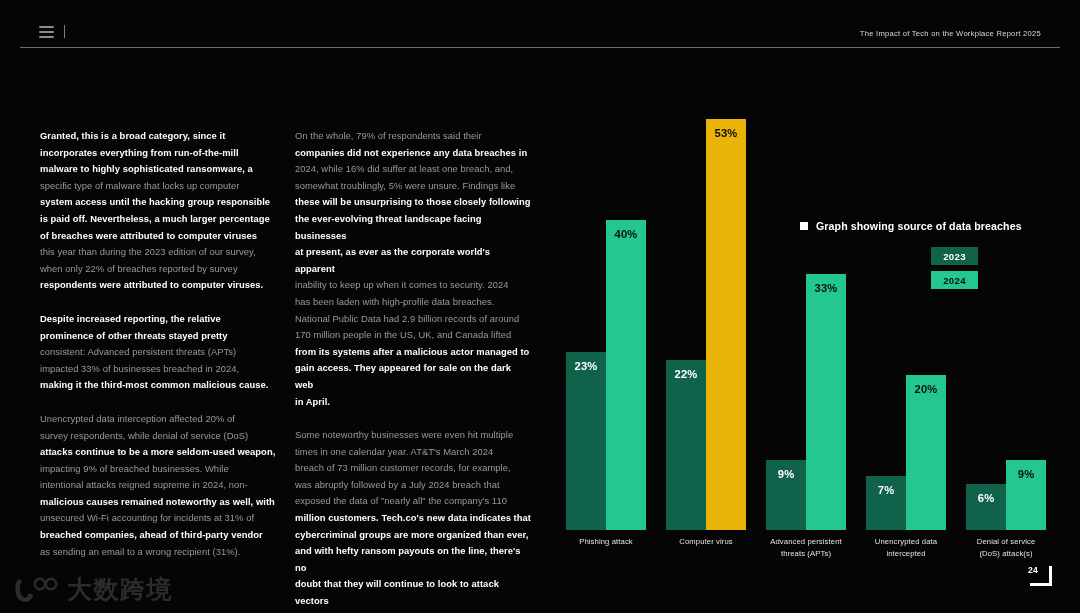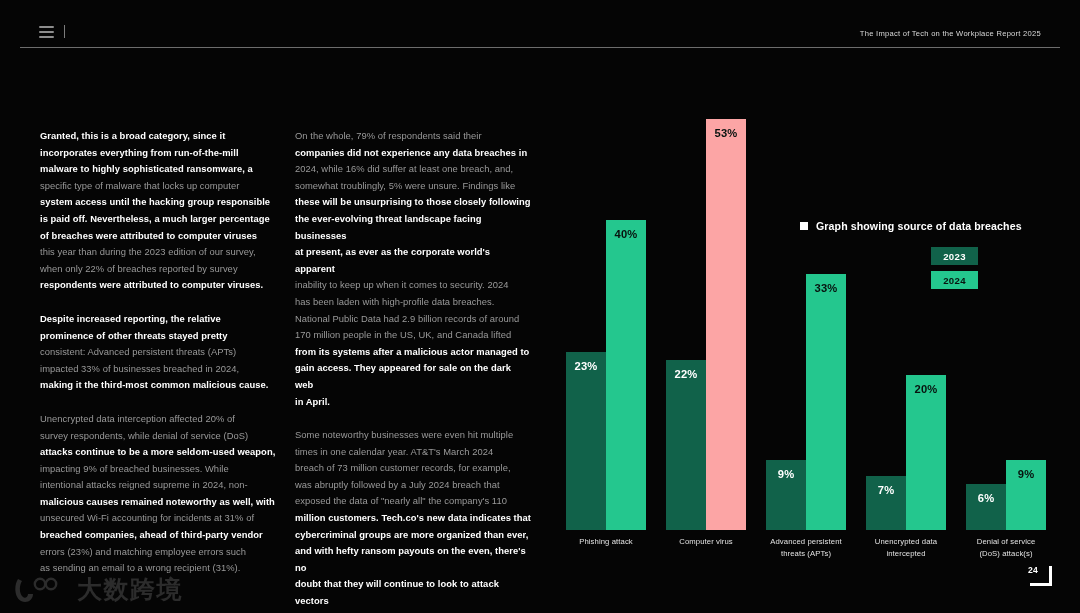--- a/index.html
+++ b/index.html
@@ -114,21 +114,21 @@
     width: 47px; height: 18px;
     display: flex; align-items: center; justify-content: center;
     font-size: 9.6px; font-weight: 700; letter-spacing: .3px;
   }
   .key.k2023 { background: #11624a; color: #ffffff; }
   .key.k2024 { background: #24c78e; color: #08130f; }
 
   
   .watermark {
     position: absolute; left: 12px; bottom: 8px;
-    display: flex; align-items: center; gap: 19px;
+    display: flex; align-items: center; gap: 9px;
     opacity: .72;
   }
   .wm-mark { width: 46px; height: 30px; }
   .wm-text {
     font-size: 25px; font-weight: 700; color: #3b3b3b;
     letter-spacing: 1.5px; line-height: 30px;
     font-family: "DejaVu Sans", sans-serif;
   }
 
   
@@ -190,21 +190,20 @@
       <div class="para">
         <p>
           <span class="tline lo">Unencrypted data interception affected 20% of</span>
           <span class="tline lo">survey respondents, while denial of service (DoS)</span>
           <span class="tline hi">attacks continue to be a more seldom-used weapon,</span>
           <span class="tline lo">impacting 9% of breached businesses. While</span>
           <span class="tline lo">intentional attacks reigned supreme in 2024, non-</span>
           <span class="tline hi">malicious causes remained noteworthy as well, with</span>
           <span class="tline lo">unsecured Wi-Fi accounting for incidents at 31% of</span>
           <span class="tline hi">breached companies, ahead of third-party vendor</span>
-          <span class="tline lo">errors (23%) and matching employee errors such</span>
           <span class="tline lo">as sending an email to a wrong recipient (31%).</span>
         </p>
       </div>
     </div>
   <div class="col col2" id="col-1">
       <div class="para">
         <p>
           <span class="tline lo">On the whole, 79% of respondents said their</span>
           <span class="tline hi">companies did not experience any data breaches in</span>
           <span class="tline lo">2024, while 16% did suffer at least one breach, and,</span>
@@ -223,21 +222,21 @@
       </div>
       <div class="para">
         <p>
           <span class="tline lo">Some noteworthy businesses were even hit multiple</span>
           <span class="tline lo">times in one calendar year. AT&amp;T's March 2024</span>
           <span class="tline lo">breach of 73 million customer records, for example,</span>
           <span class="tline lo">was abruptly followed by a July 2024 breach that</span>
           <span class="tline lo">exposed the data of "nearly all" the company's 110</span>
           <span class="tline hi">million customers. Tech.co's new data indicates that</span>
           <span class="tline hi">cybercriminal groups are more organized than ever,</span>
-          <span class="tline hi">and with hefty ransom payouts on the even, there's no</span>
+          <span class="tline hi">and with hefty ransom payouts on the line, there's no</span>
           <span class="tline hi">doubt that they will continue to look to attack vectors</span>
         </p>
       </div>
     </div>
 
   <div class="chart">
 
     <div class="legend-title">
       <span class="legend-sq"></span>
       <span class="txt">Graph showing source of data breaches</span>
@@ -254,21 +253,21 @@
             <span class="val">23%</span>
           </div>
           <div class="bar y2024" style="background: rgb(36, 199, 142); height: 310px;">
             <span class="val">40%</span>
           </div>
         </div>
         <div class="group" style="left: 110px; width: 80px;">
           <div class="bar y2023" style="background: rgb(17, 98, 74); height: 170.5px;">
             <span class="val">22%</span>
           </div>
-          <div class="bar y2024" style="background: #fca5a5; height: 410.75px;">
+          <div class="bar y2024" style="background: #eab308; height: 410.75px;">
             <span class="val">53%</span>
           </div>
         </div>
         <div class="group" style="left: 210px; width: 80px;">
           <div class="bar y2023" style="background: rgb(17, 98, 74); height: 69.75px;">
             <span class="val">9%</span>
           </div>
           <div class="bar y2024" style="background: rgb(36, 199, 142); height: 255.75px;">
             <span class="val">33%</span>
           </div>

